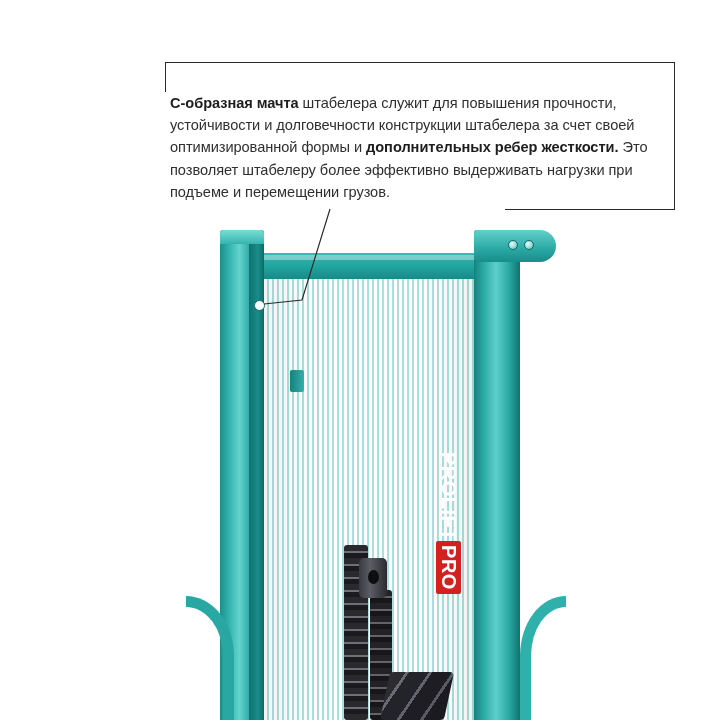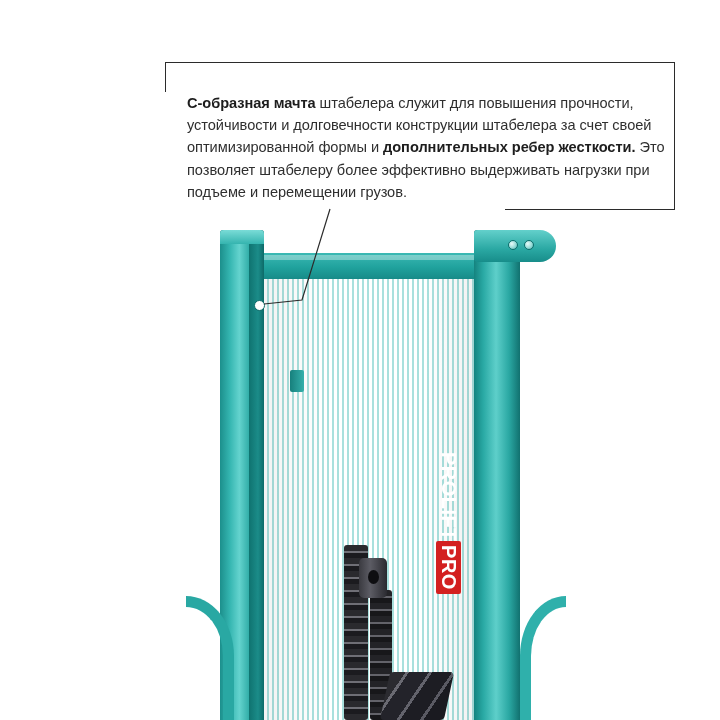--- a/index.html
+++ b/index.html
@@ -52,21 +52,21 @@
   .callout-bracket-bottom {
     position: absolute;
     left: 340px;
     top: 147px;
     width: 170px;
     height: 1px;
     background: #2b2b2b;
   }
   .callout-text {
     position: absolute;
-    left: 22px;
+    left: 5px;
     top: 30px;
     width: 487px;
     font-size: 14.6px;
     line-height: 1.52;
     color: #2f2f2f;
     letter-spacing: -0.05px;
   }
   .callout-text b {
     font-weight: bold;
     color: #1d1d1d;

